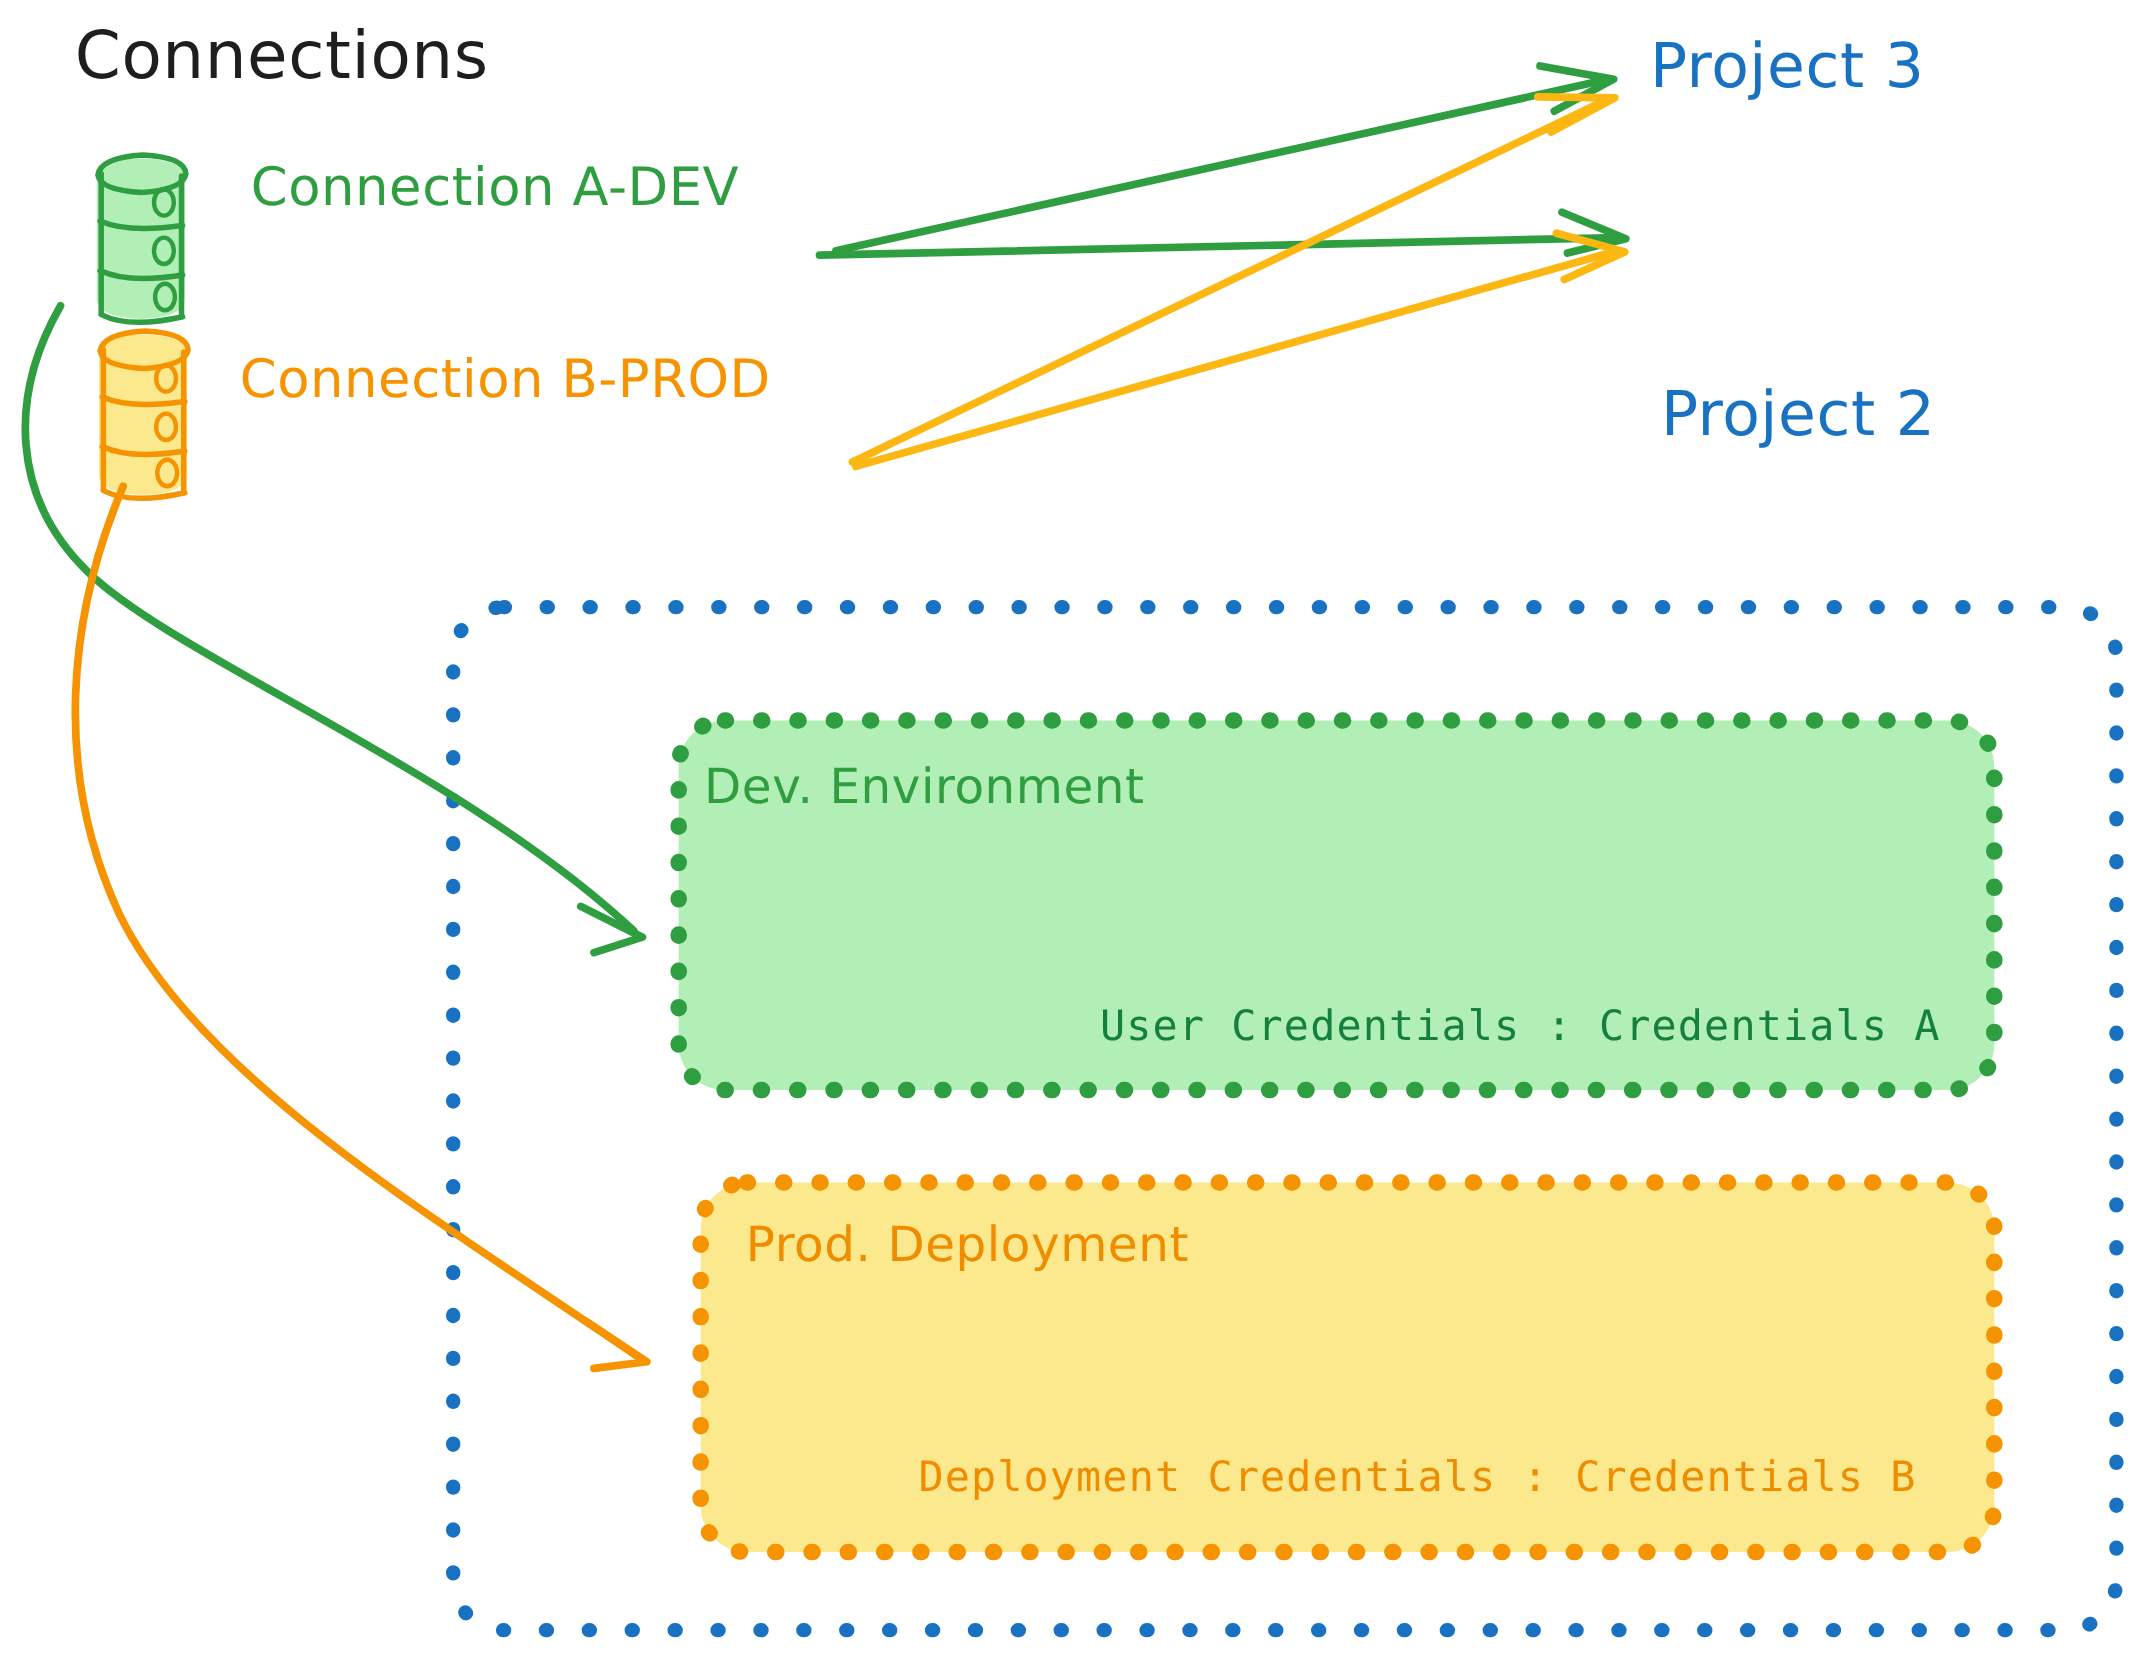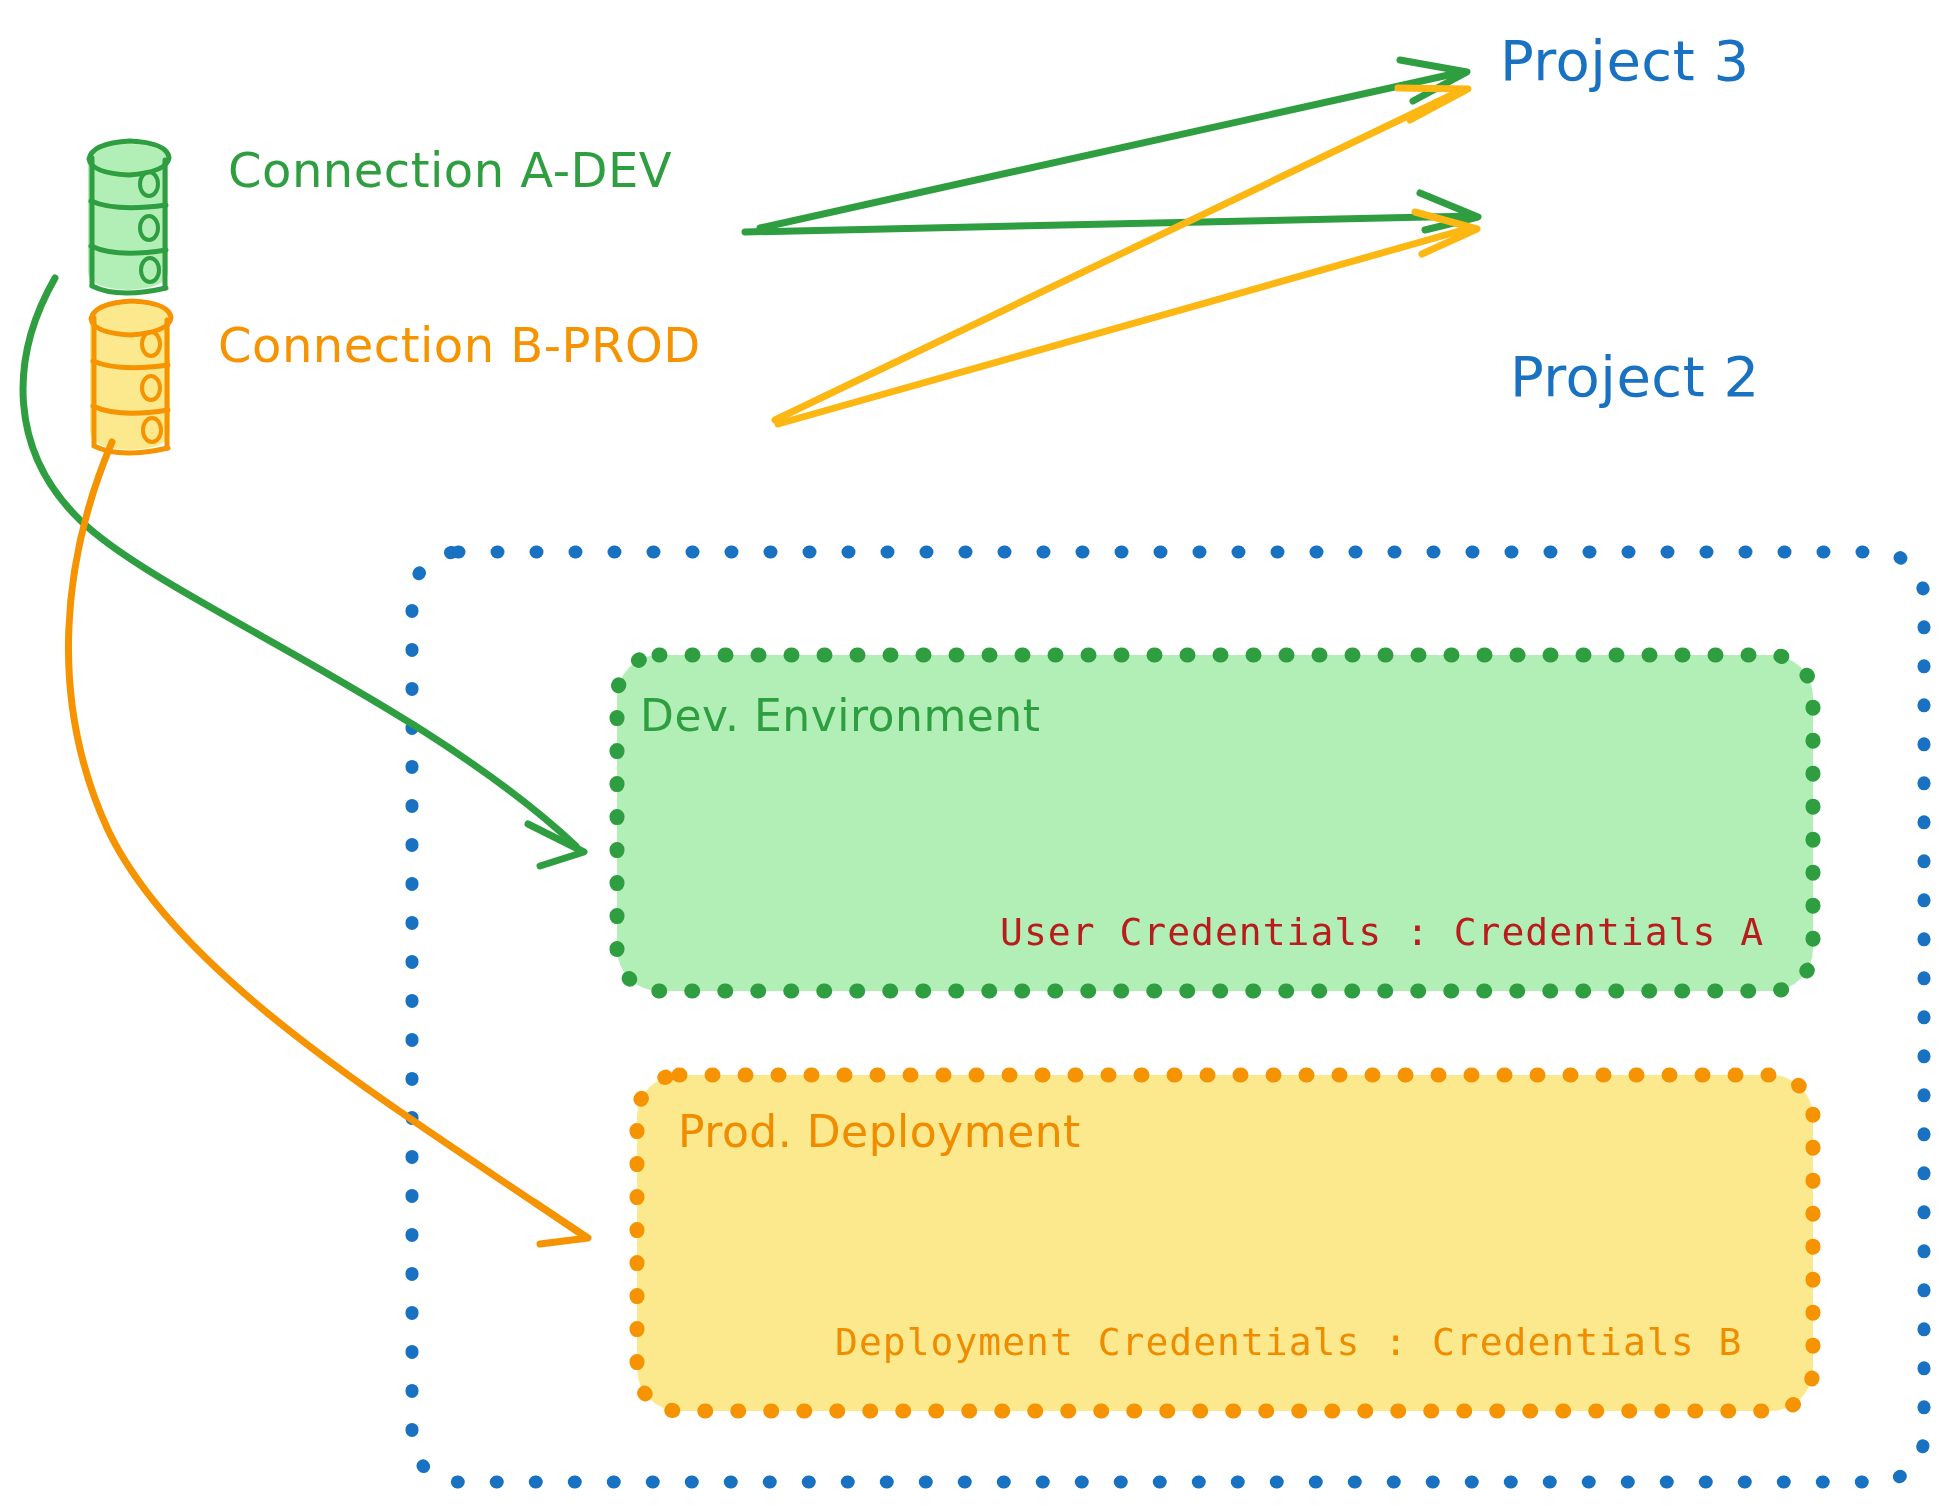--- a/index.html
+++ b/index.html
@@ -79,21 +79,21 @@
 
   
   .cred {
     font-family: "DejaVu Sans Mono", monospace;
     font-size: 38px;
     letter-spacing: 1px;
   }
   #dev-cred {
     left: 1000px;
     top: 910px;
-    color: #b91c1c;
+    color: #15803d;
   }
   #prod-cred {
     left: 835px;
     top: 1320px;
     color: #f08c00;
   }
 </style>
 </head>
 <body>
 
@@ -168,20 +168,21 @@
       <path d="M528,824 L584,852 L540,866" fill="none" stroke="#2f9e41" stroke-width="7" stroke-linecap="round" stroke-linejoin="round"></path>
     </g>
 
     <g>
       <path d="M112,442 C62,560 48,700 108,830 C180,980 400,1110 578,1232" fill="none" stroke="#f59300" stroke-width="7" stroke-linecap="round"></path>
       <path d="M534,1202 L588,1238 L540,1244" fill="none" stroke="#f59300" stroke-width="7" stroke-linecap="round" stroke-linejoin="round"></path>
     </g>
 
   </svg>
 
+  <div class="txt" id="title">Connections</div>
 
   <div class="txt" id="conn-a-label">Connection A-DEV</div>
 
   <div class="txt" id="conn-b-label">Connection B-PROD</div>
 
   <div class="txt project-label" id="project-3">Project 3</div>
 
 
   <div class="txt project-label" id="project-1">Project 2</div>
 

